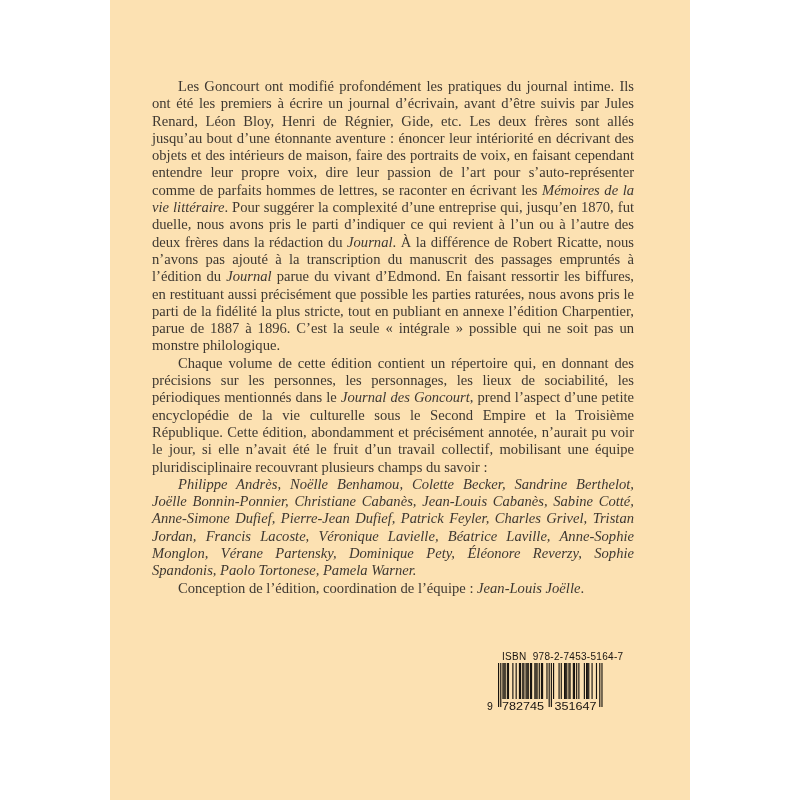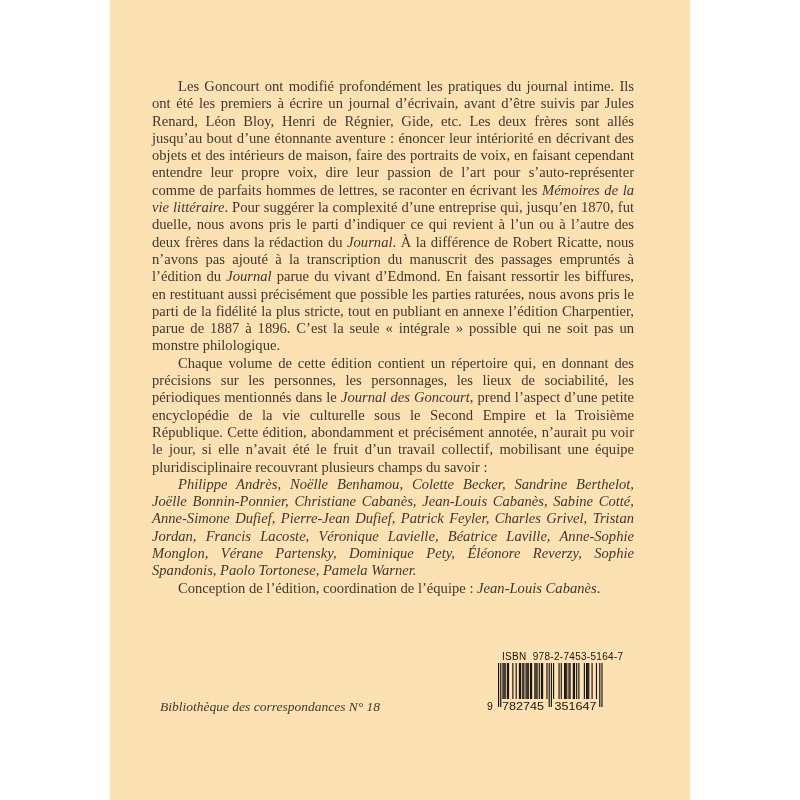--- a/index.html
+++ b/index.html
@@ -42,24 +42,23 @@
 </style>
 </head>
 <body>
 
 <div class="cover">
 
   <div class="text-block" id="synopsis">
       <p><span>Les Goncourt ont modifié profondément les pratiques du journal intime. Ils ont été les premiers à écrire un journal d’écrivain, avant d’être suivis par Jules Renard, Léon Bloy, Henri de Régnier, Gide, etc. Les deux frères sont allés jusqu’au bout d’une étonnante aventure&nbsp;: énoncer leur intériorité en décrivant des objets et des intérieurs de maison, faire des portraits de voix, en faisant cependant entendre leur propre voix, dire leur passion de l’art pour s’auto-représenter comme de parfaits hommes de lettres, se raconter en écrivant les </span><span class="it">Mémoires de la vie littéraire</span><span>. Pour suggérer la complexité d’une entreprise qui, jusqu’en 1870, fut duelle, nous avons pris le parti d’indiquer ce qui revient à l’un ou à l’autre des deux frères dans la rédaction du </span><span class="it">Journal</span><span>. À la différence de Robert Ricatte, nous n’avons pas ajouté à la transcription du manuscrit des passages empruntés à l’édition du </span><span class="it">Journal</span><span> parue du vivant d’Edmond. En faisant ressortir les biffures, en restituant aussi précisément que possible les parties raturées, nous avons pris le parti de la fidélité la plus stricte, tout en publiant en annexe l’édition Charpentier, parue de 1887 à 1896. C’est la seule «&nbsp;intégrale&nbsp;» possible qui ne soit pas un monstre philologique.</span></p>
       <p><span>Chaque volume de cette édition contient un répertoire qui, en donnant des précisions sur les personnes, les personnages, les lieux de sociabilité, les périodiques mentionnés dans le </span><span class="it">Journal des Goncourt</span><span>, prend l’aspect d’une petite encyclopédie de la vie culturelle sous le Second Empire et la Troisième République. Cette édition, abondamment et précisément annotée, n’aurait pu voir le jour, si elle n’avait été le fruit d’un travail collectif, mobilisant une équipe pluridisciplinaire recouvrant plusieurs champs du savoir&nbsp;:</span></p>
       <p><span class="it">Philippe Andrès, Noëlle Benhamou, Colette Becker, Sandrine Berthelot, Joëlle Bonnin-Ponnier, Christiane Cabanès, Jean-Louis Cabanès, Sabine Cotté, Anne-Simone Dufief, Pierre-Jean Dufief, Patrick Feyler, Charles Grivel, Tristan Jordan, Francis Lacoste, Véronique Lavielle, Béatrice Laville, Anne-Sophie Monglon, Vérane Partensky, Dominique Pety, Éléonore Reverzy, Sophie Spandonis, Paolo Tortonese, Pamela Warner.</span></p>
-      <p><span>Conception de l’édition, coordination de l’équipe&nbsp;: </span><span class="it">Jean-Louis Cabanès</span><span>.</span></p>
+      <p><span>Conception de l’édition, coordination de l’équipe&nbsp;: </span><span class="it">Jean-Louis Joëlle</span><span>.</span></p>
     </div>
 
-  <div class="series-label">Bibliothèque des correspondances N° 18</div>
 
   <div class="barcode-block">
     <div class="isbn-label">ISBN&nbsp; 978-2-7453-5164-7</div>
     <svg class="ean-svg" id="ean-svg" width="118" height="48" viewBox="0 0 118 48">
         <rect x="12.00" y="0" width="1.15" height="44" fill="#181410"></rect>
         <rect x="14.20" y="0" width="1.15" height="44" fill="#181410"></rect>
         <rect x="16.40" y="0" width="1.15" height="36" fill="#181410"></rect>
         <rect x="17.50" y="0" width="1.15" height="36" fill="#181410"></rect>
         <rect x="18.60" y="0" width="1.15" height="36" fill="#181410"></rect>
         <rect x="20.80" y="0" width="1.15" height="36" fill="#181410"></rect>

